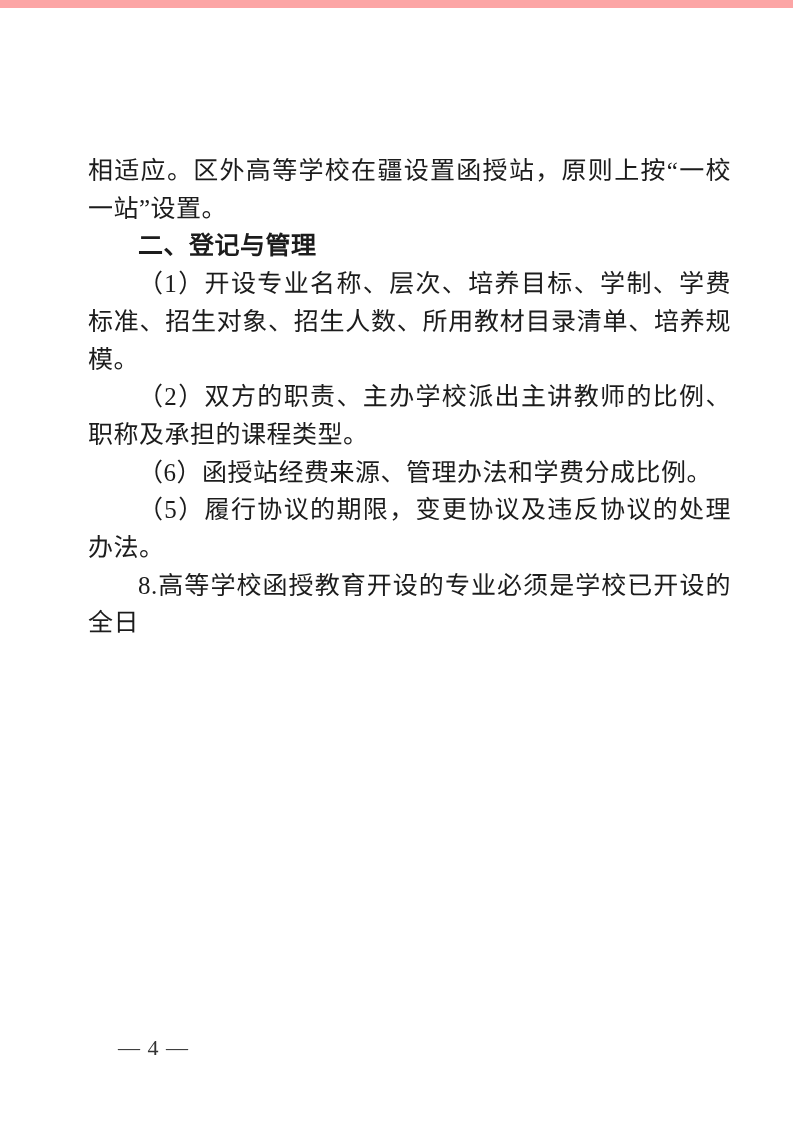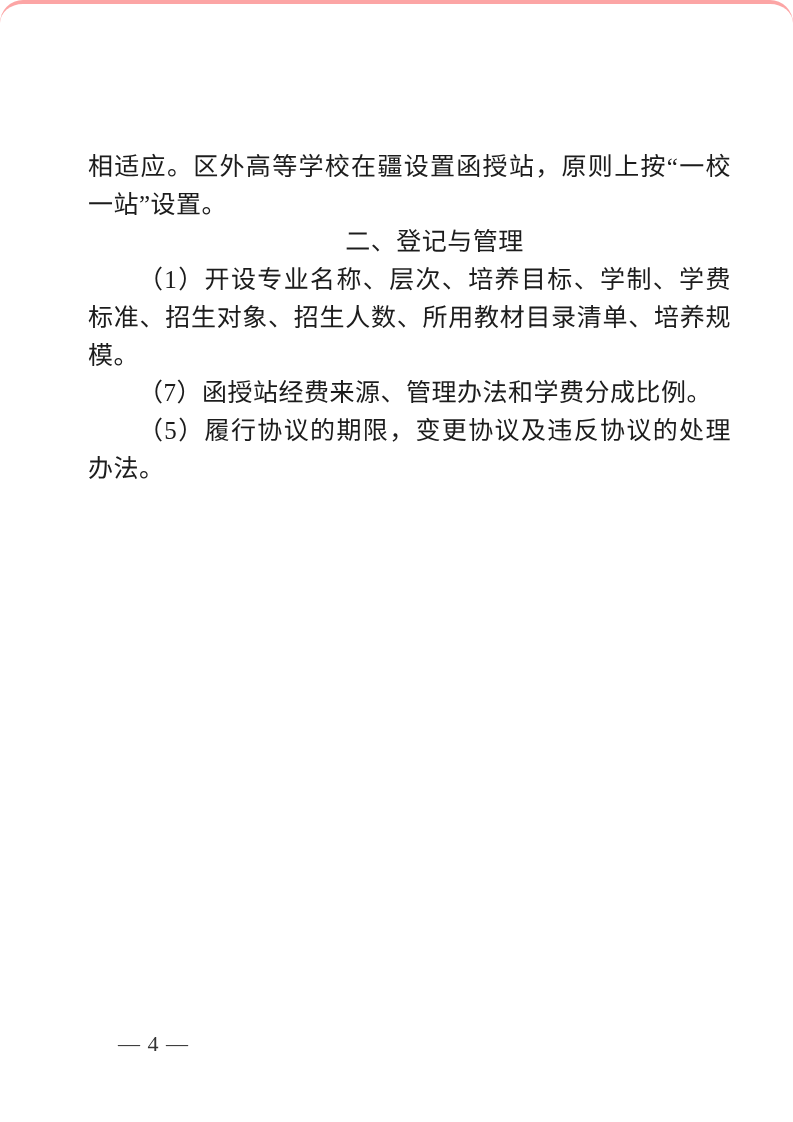--- a/index.html
+++ b/index.html
@@ -6,25 +6,24 @@
     margin: 0;
     padding: 0;
     background: #ffffff;
   }
   .page {
     position: relative;
     width: 793px;
     height: 1122px;
     background: #ffffff;
     overflow: hidden;
-    border-top: 4px solid #fca5a5; 
+    border-top: 8px solid #fca5a5; 
     box-sizing: border-box;
     font-family: "Liberation Serif", "DejaVu Serif", serif;
     color: #1c1c1c;
-    border-radius: 23px;
   }
   .content {
     position: absolute;
     left: 88px;
     top: 144px;
     width: 643px;
     font-size: 25px;
     line-height: 37.7px;
     text-align: justify;
     text-justify: inter-character;
@@ -32,41 +31,43 @@
   }
   .content p {
     margin: 0;
     padding: 0;
   }
   .content p.indent {
     text-indent: 2em;
   }
   .content p.heading {
     font-family: "Liberation Sans", "DejaVu Sans", sans-serif;
-    font-weight: normal;
-    text-align: center;
+    font-weight: bold;
+    text-align: left;
   }
   .footer {
     position: absolute;
     left: 118px;
     top: 1028px;
     font-size: 22px;
     line-height: 24px;
     color: #333333;
     letter-spacing: 1px;
     font-family: "Liberation Serif", "DejaVu Serif", serif;
   }
 </style>
 </head>
 <body>
 
 <div class="page">
   <div class="content" id="paragraphs">
       <p class="body">相适应。区外高等学校在疆设置函授站，原则上按“一校一站”设置。</p>
       <p class="heading indent">二、登记与管理</p>
       <p class="body indent">（1）开设专业名称、层次、培养目标、学制、学费标准、招生对象、招生人数、所用教材目录清单、培养规模。</p>
-      <p class="body indent">（7）函授站经费来源、管理办法和学费分成比例。</p>
+      <p class="body indent">（2）双方的职责、主办学校派出主讲教师的比例、职称及承担的课程类型。</p>
+      <p class="body indent">（6）函授站经费来源、管理办法和学费分成比例。</p>
       <p class="body indent">（5）履行协议的期限，变更协议及违反协议的处理办法。</p>
+      <p class="body indent">8.高等学校函授教育开设的专业必须是学校已开设的全日</p>
     </div>
   <div class="footer">
     <span>— 4 —</span>
   </div>
 </div>
 
 </body></html>

